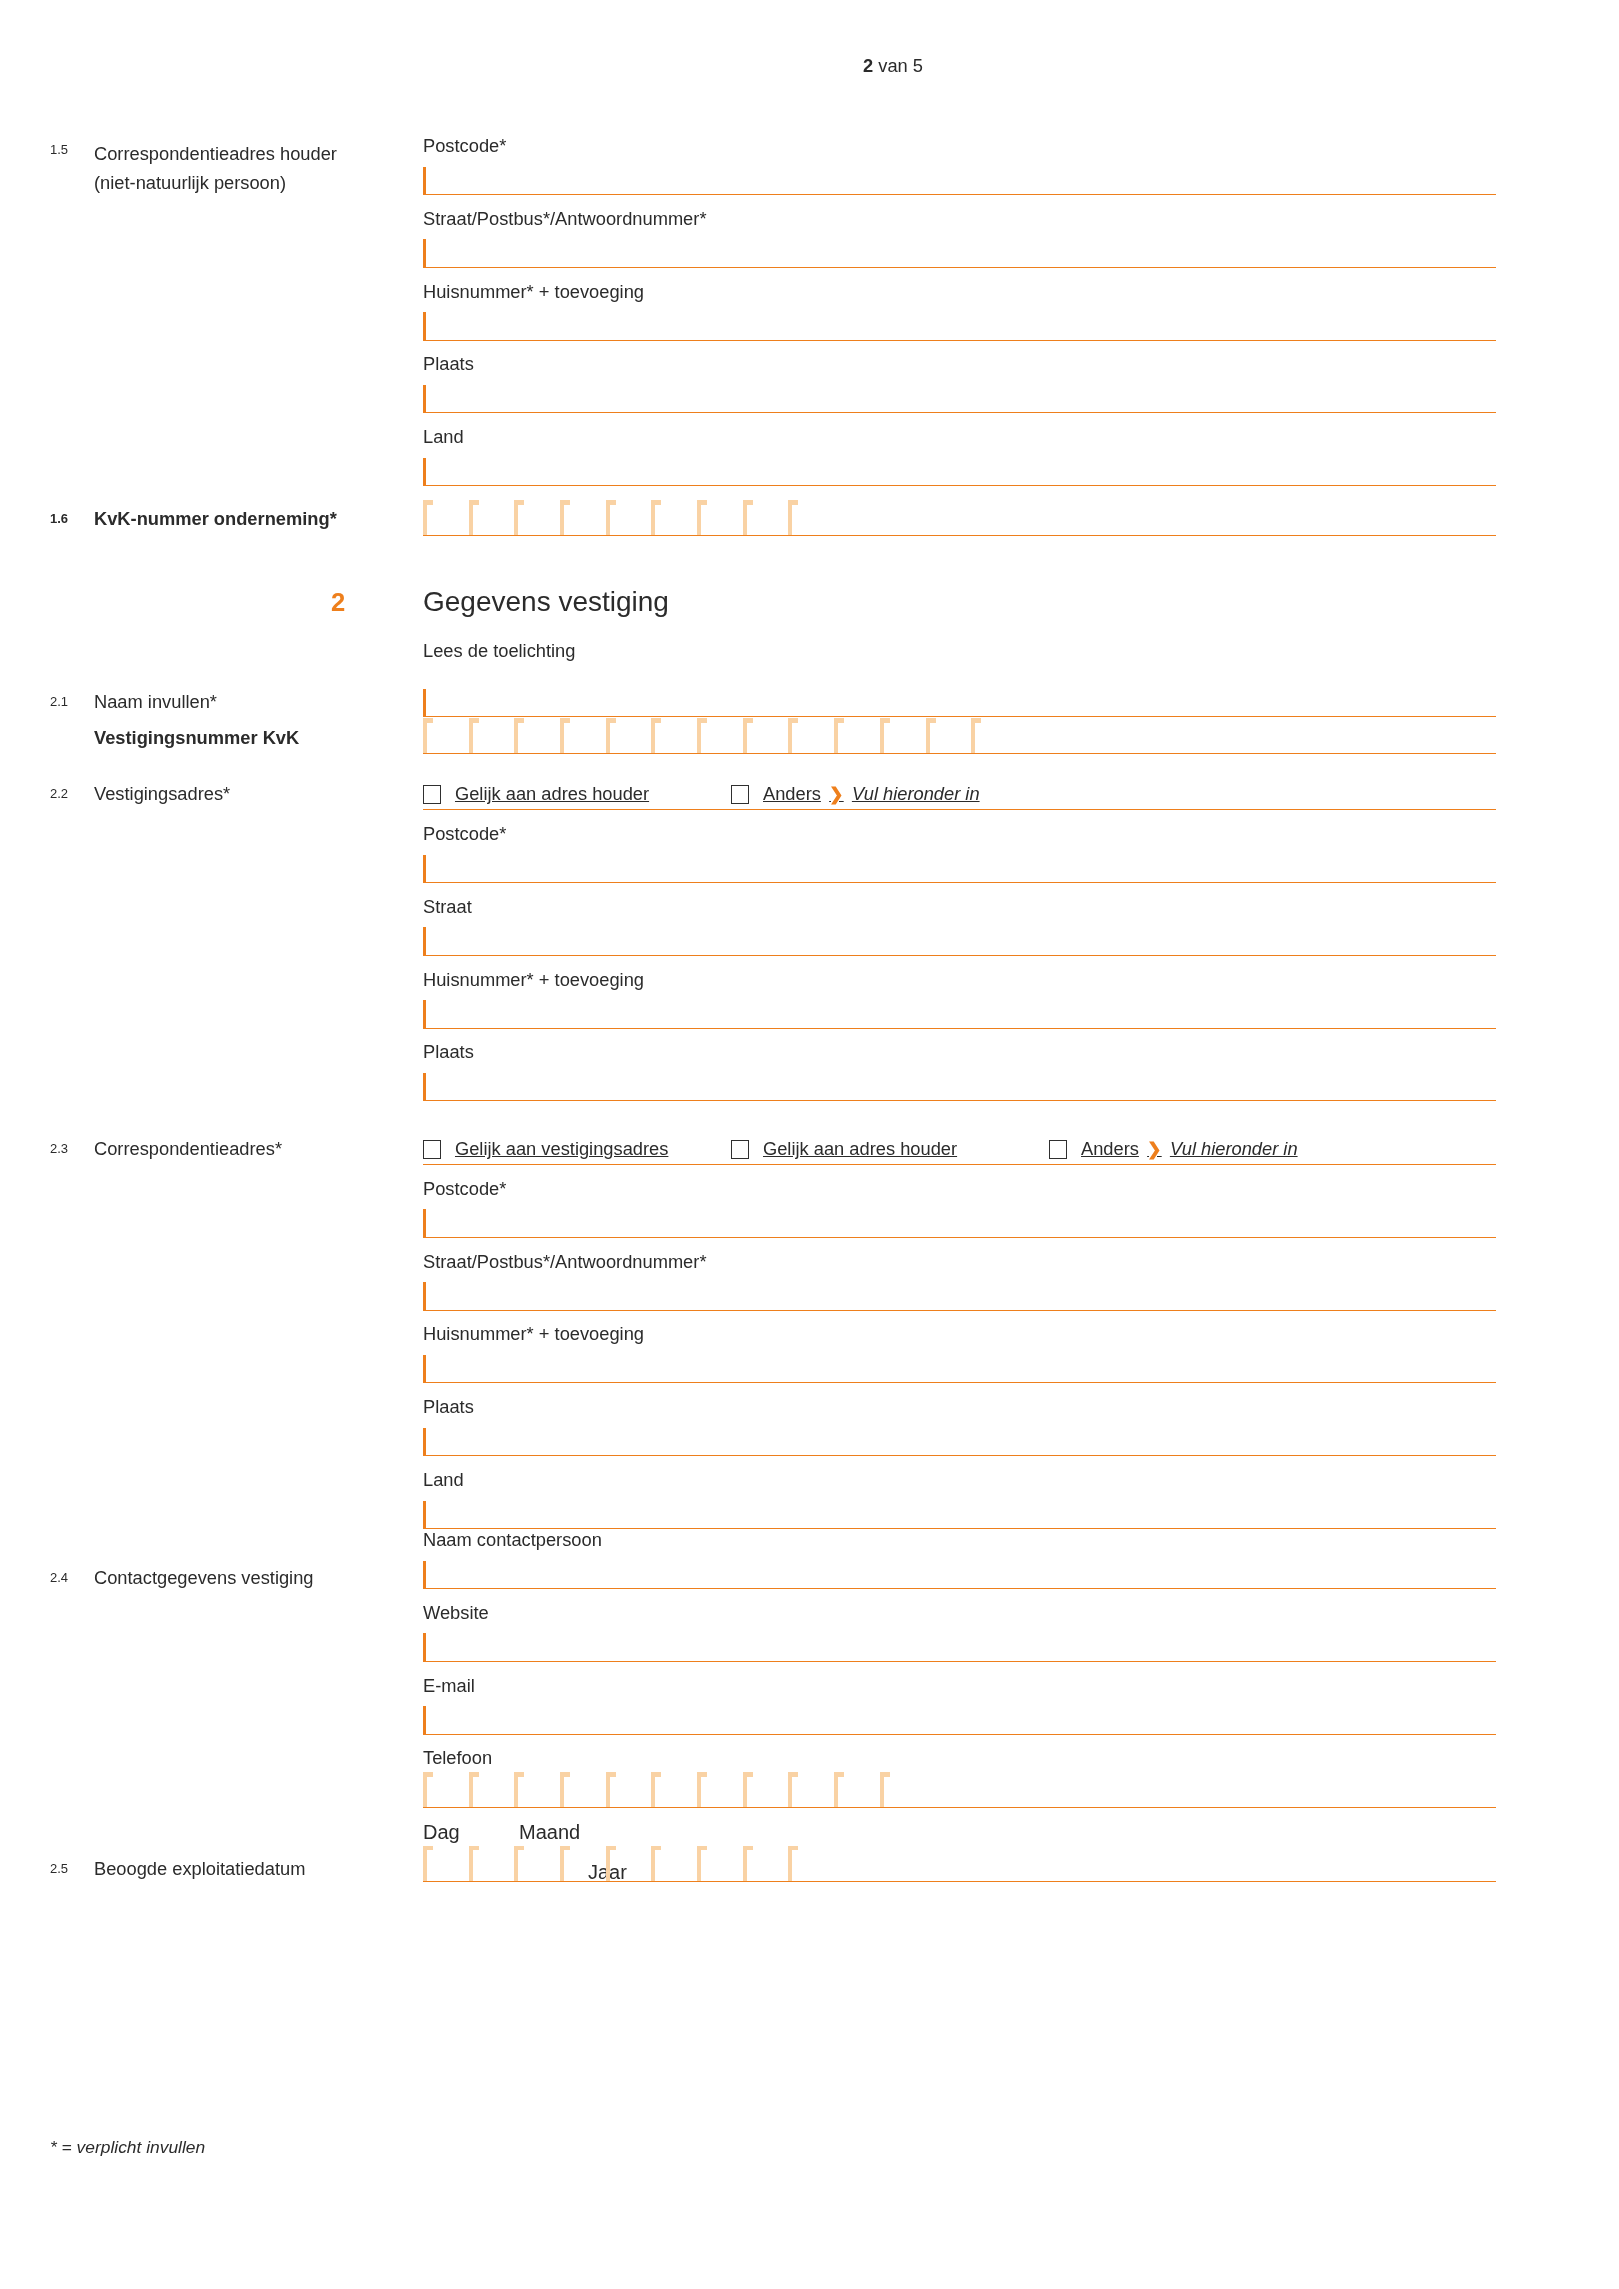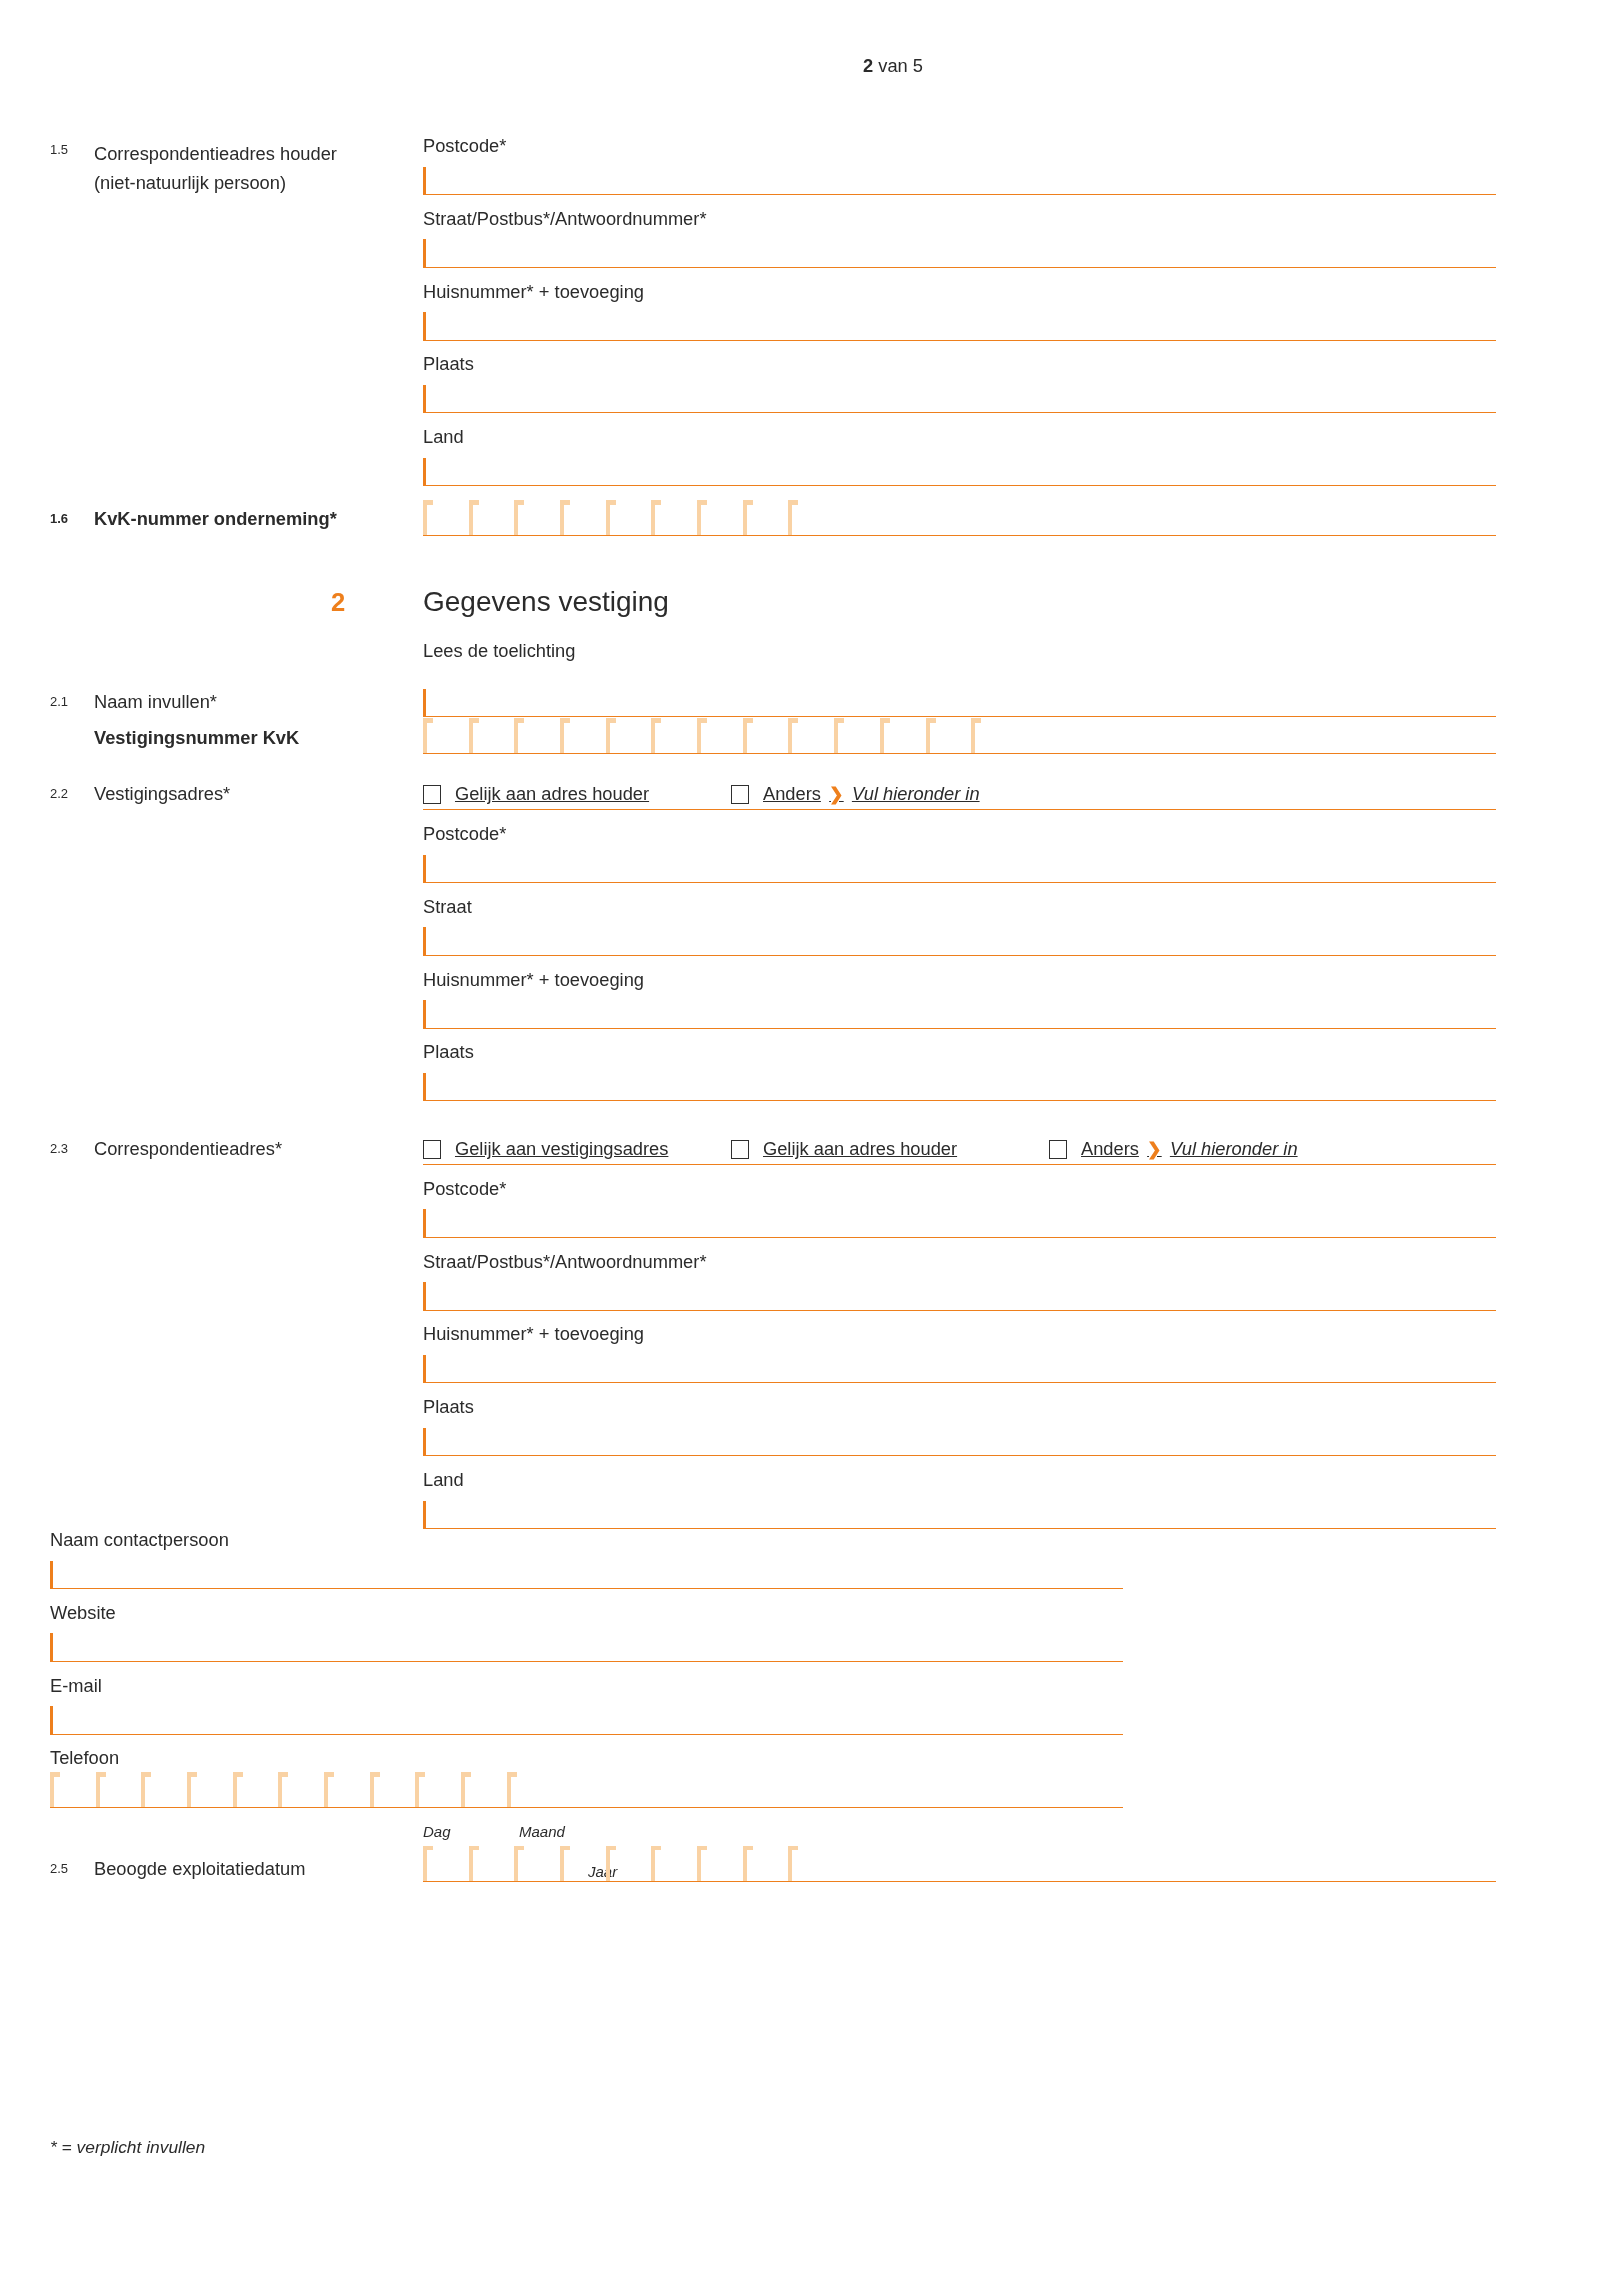--- a/index.html
+++ b/index.html
@@ -45,21 +45,21 @@
   .w348{width:318px;flex:none;}
 
   .sec-head{position:relative;height:33px;margin-top:49px;}
   .sec-num{position:absolute;left:281px;top:1.8px;color:var(--accent);font-weight:bold;font-size:25.6px;line-height:31px;}
   .sec-title{position:absolute;left:373px;top:0;font-size:28px;line-height:33px;}
   .sec-sub{margin-left:373px;margin-top:22px;font-size:18.3px;line-height:22px;}
 
   .mt14{margin-top:12.8px;} .mt32{margin-top:29px;justify-content:flex-end;} .mt41{margin-top:37px;}
   .pt4{padding-top:3.7px;} .pt10{padding-top:9.1px;font-weight:bold;} .pt41{padding-top:37px;} .pt42{padding-top:38px;}
 
-  .date-labels{position:relative;height:22px;font-size:15px;line-height:22px;font-style:italic;}
+  .date-labels{position:relative;height:22px;font-size:20px;line-height:22px;}
   .date-labels span{position:absolute;top:0;}
   .dl-day{left:0;} .dl-month{left:96px;} .dl-year{left:165px;margin-top:40px;}
 
   .footer-note{margin-top:254px;font-size:17.4px;font-style:italic;line-height:22px;}
 </style>
 </head>
 <body>
 
 <div class="page-ind"><b>2</b> <span>van 5</span></div>
 
@@ -229,20 +229,24 @@
         <div class="line"></div>
       </div>
       <div class="fld">
         <div class="fld-label">Land</div>
         <div class="line"></div>
       </div>
     </div>
   </div>
 
   <div class="row">
+    <div class="lcol pt42">
+      <span class="lnum">2.4</span>
+      <span class="llab single">Contactgegevens vestiging</span>
+    </div>
     <div class="rcol">
       <div class="fld">
         <div class="fld-label">Naam contactpersoon</div>
         <div class="line"></div>
       </div>
       <div class="fld">
         <div class="fld-label">Website</div>
         <div class="line"></div>
       </div>
       <div class="fld">

